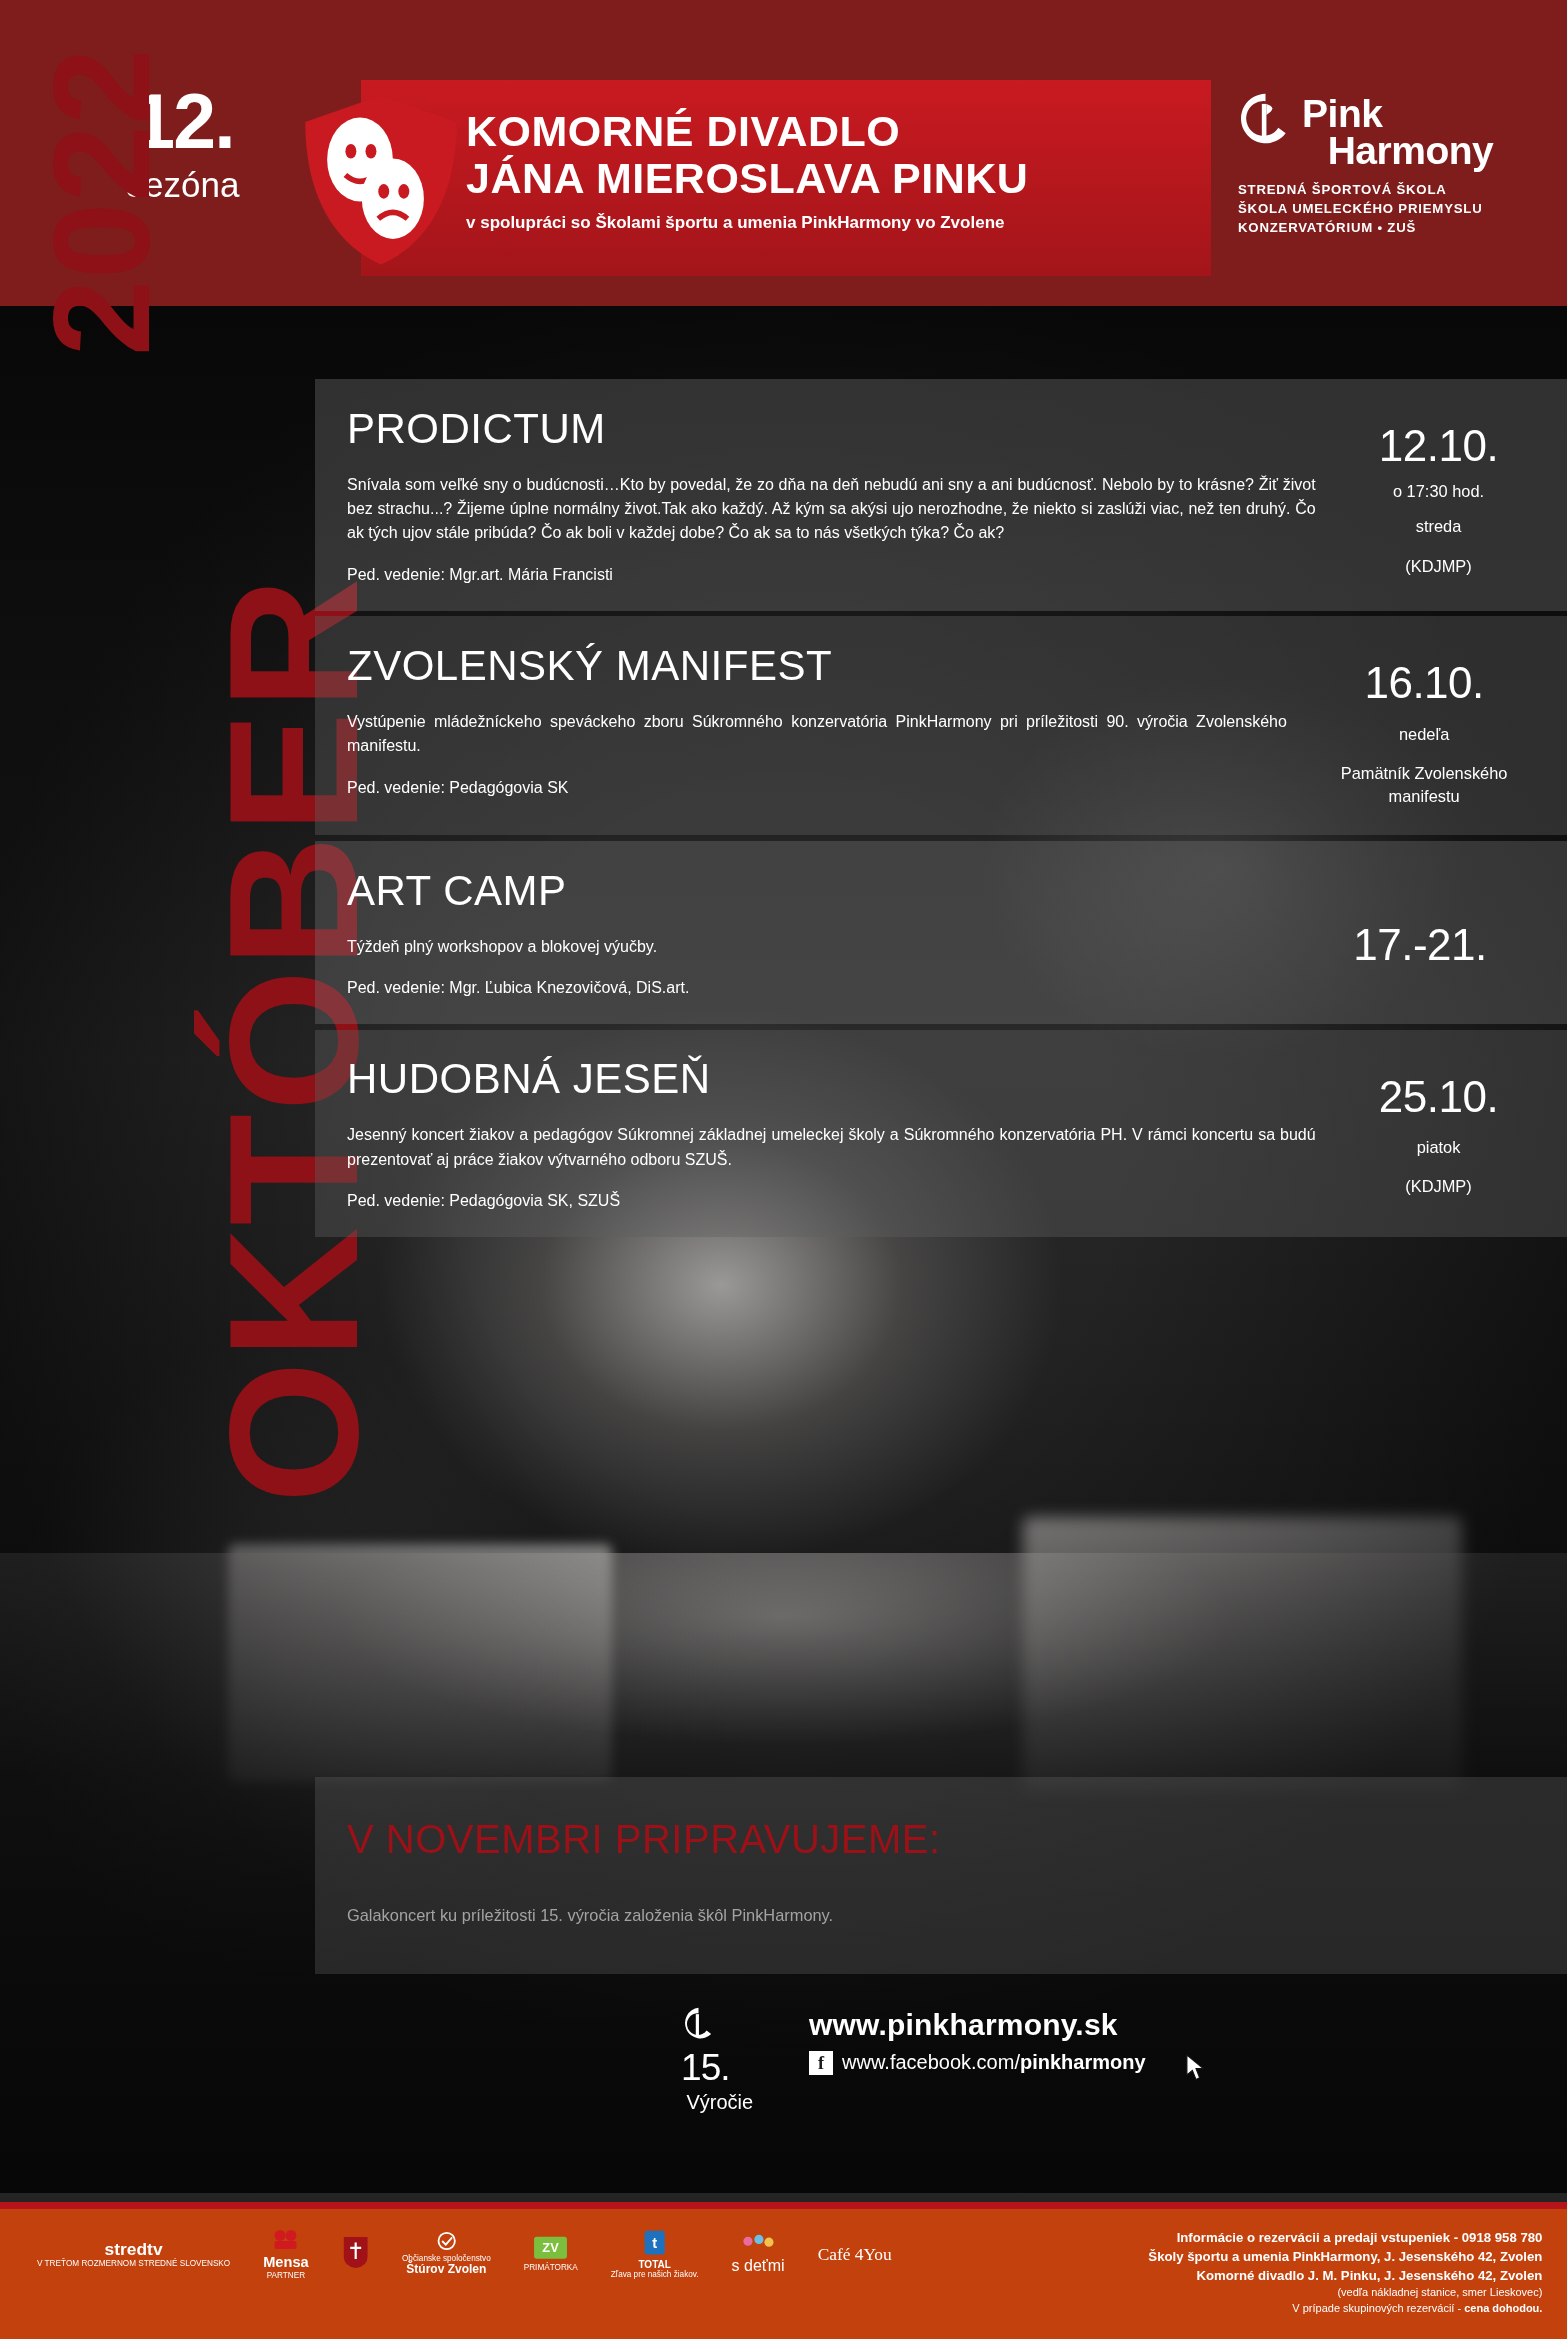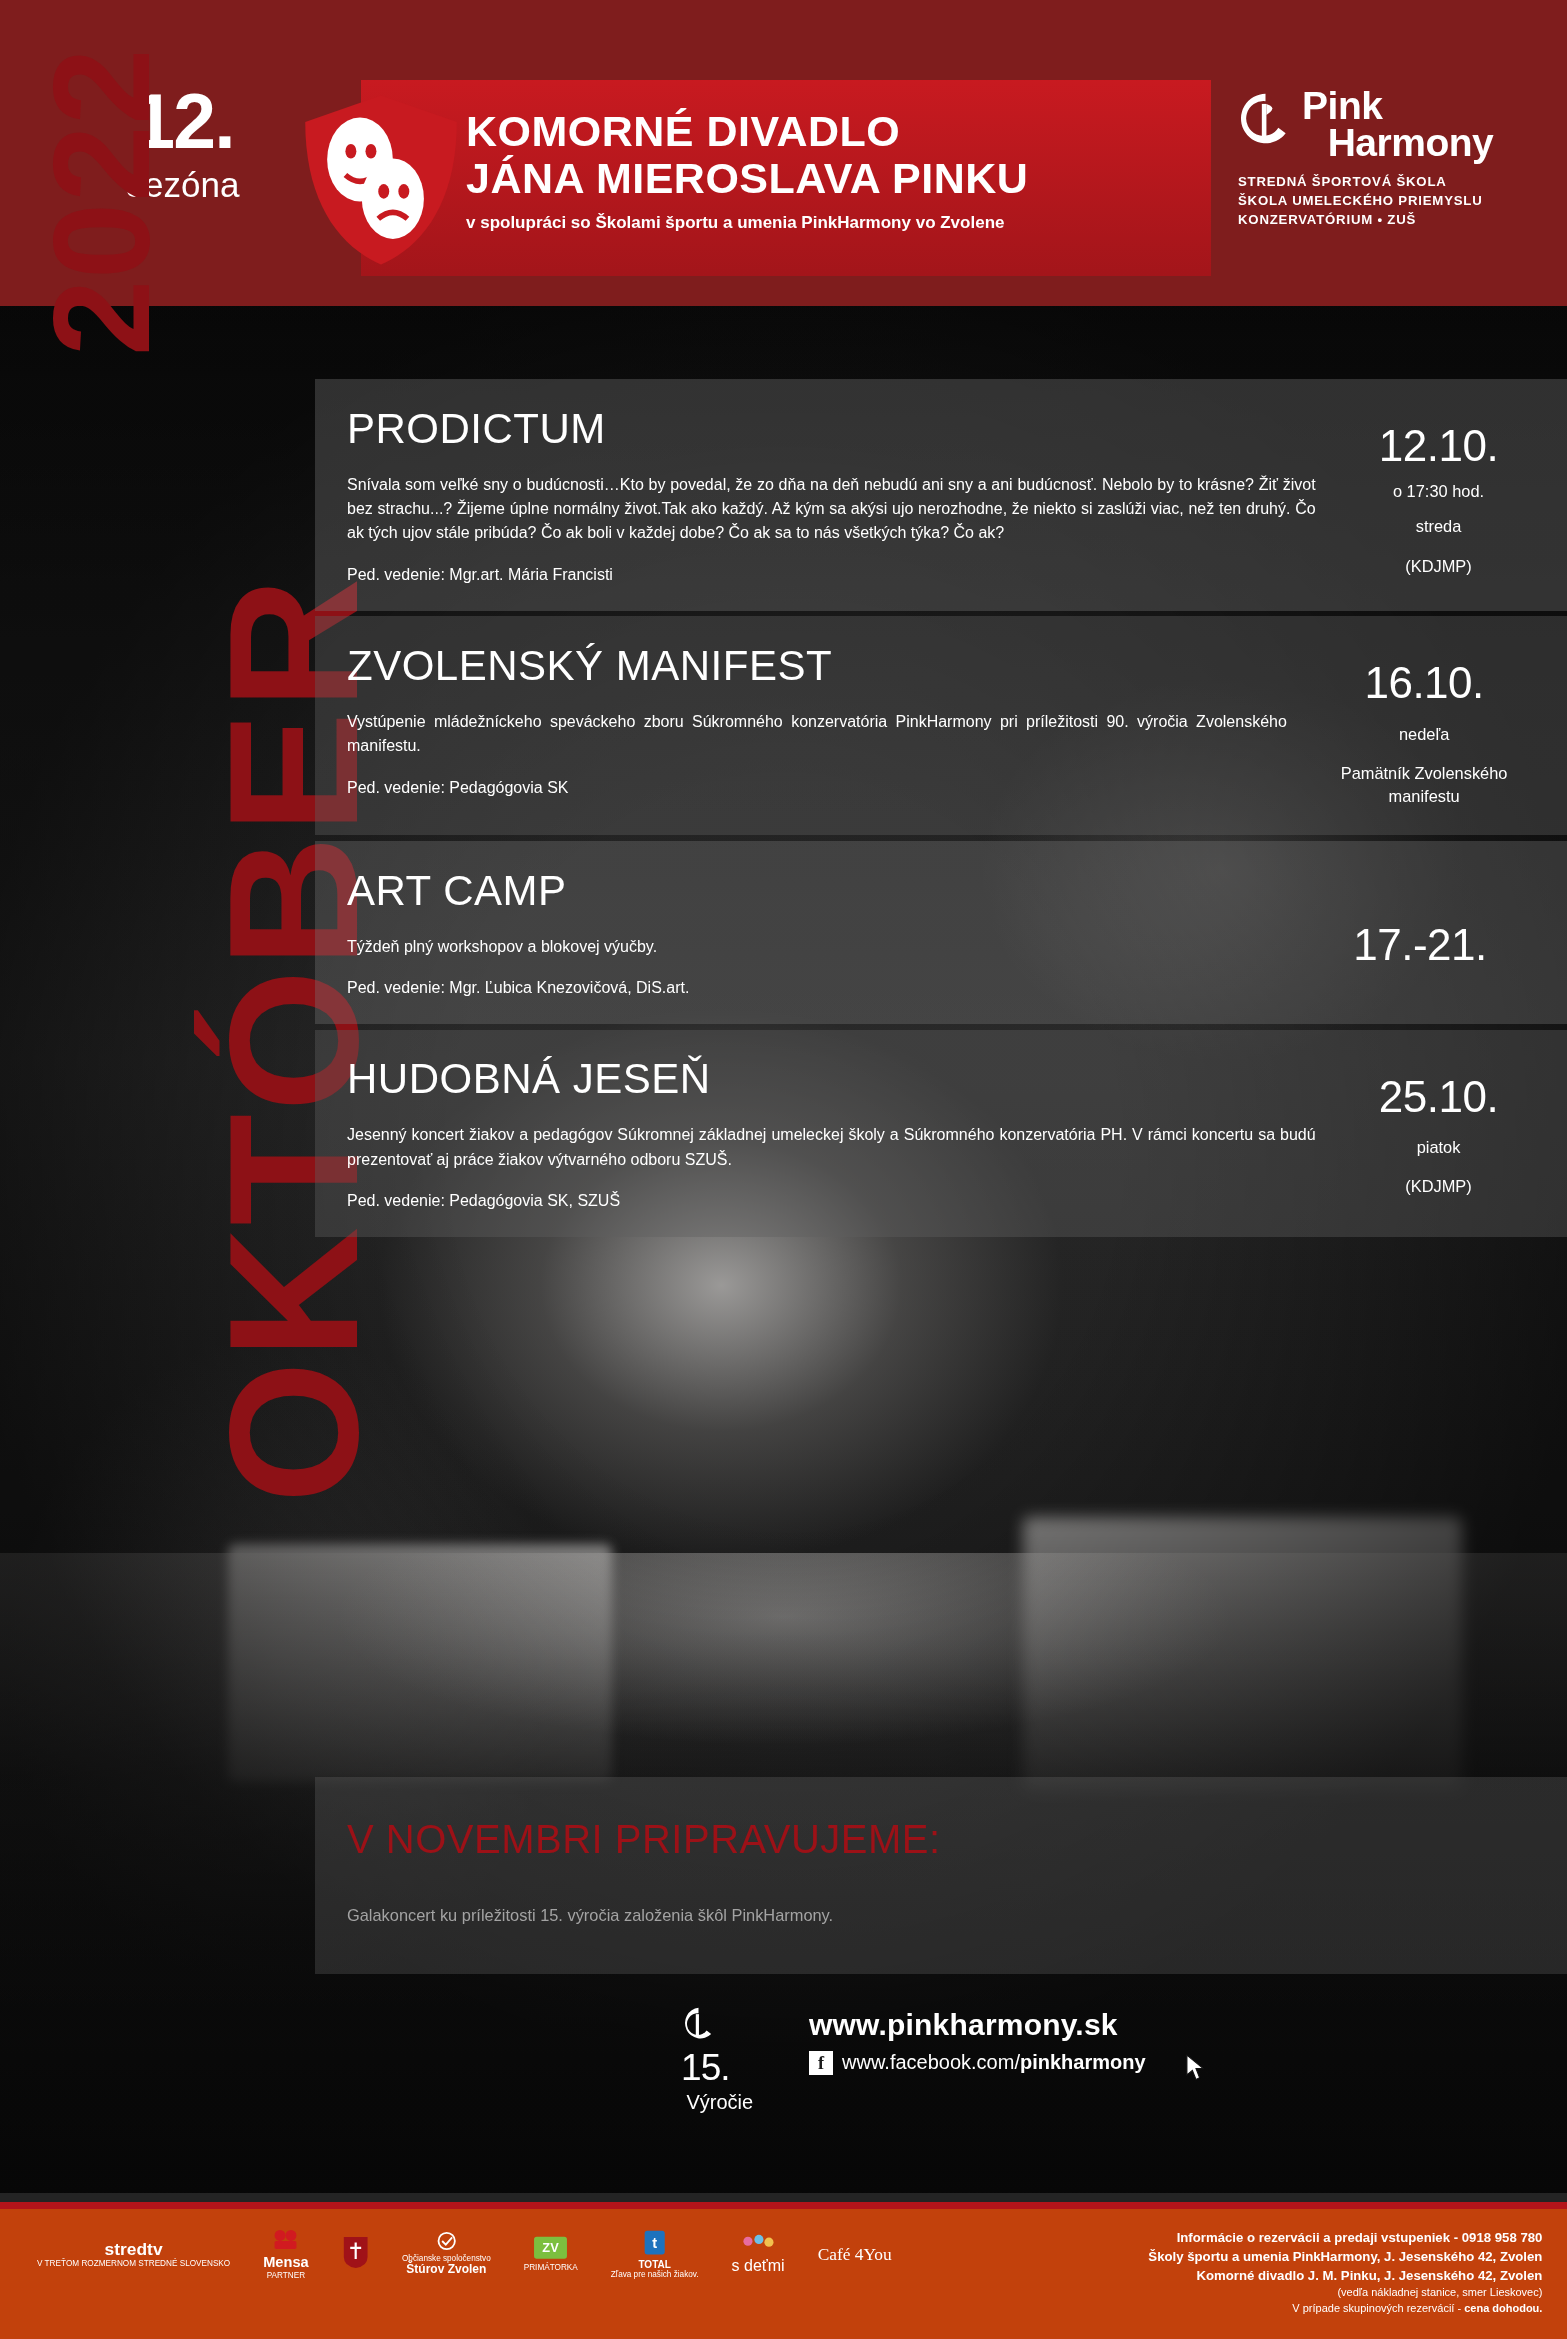--- a/index.html
+++ b/index.html
@@ -76,21 +76,21 @@
     position: absolute; left: 294px; top: 91px; width: 174px; height: 178px;
   }
   .banner-text {
     position: absolute; left: 466px; top: 108px; color: #fff;
   }
   .banner-l1 { font-size: 43px; font-weight: 700; letter-spacing: 0.5px; line-height: 1.1; }
   .banner-l2 { font-size: 43px; font-weight: 700; letter-spacing: 0.5px; line-height: 1.1; }
   .banner-l3 { font-size: 17px; font-weight: 700; margin-top: 10px; }
 
   .ph-logo { position: absolute; left: 1238px; top: 87px; width: 292px; color: #fff; }
-  .ph-logo .ph-name { font-size: 39px; font-weight: 700; line-height: 0.95; letter-spacing: -0.5px; }
+  .ph-logo .ph-name { font-size: 39px; font-weight: 700; line-height: 0.95; letter-spacing: -0.5px; margin-top: 8px; }
   .ph-logo .ph-name .sub { display:block; margin-left: 25.6px; }
   .ph-sub { font-size: 13.2px; font-weight: 700; letter-spacing: 0.8px; line-height: 1.45; margin-top: 11px; }
 
   
   .vert-wrap {
     position: absolute; left: -324px; top: 704px;
     width: 1325px; height: 274px;
     transform: rotate(-90deg);
     transform-origin: center center;
     pointer-events: none;

